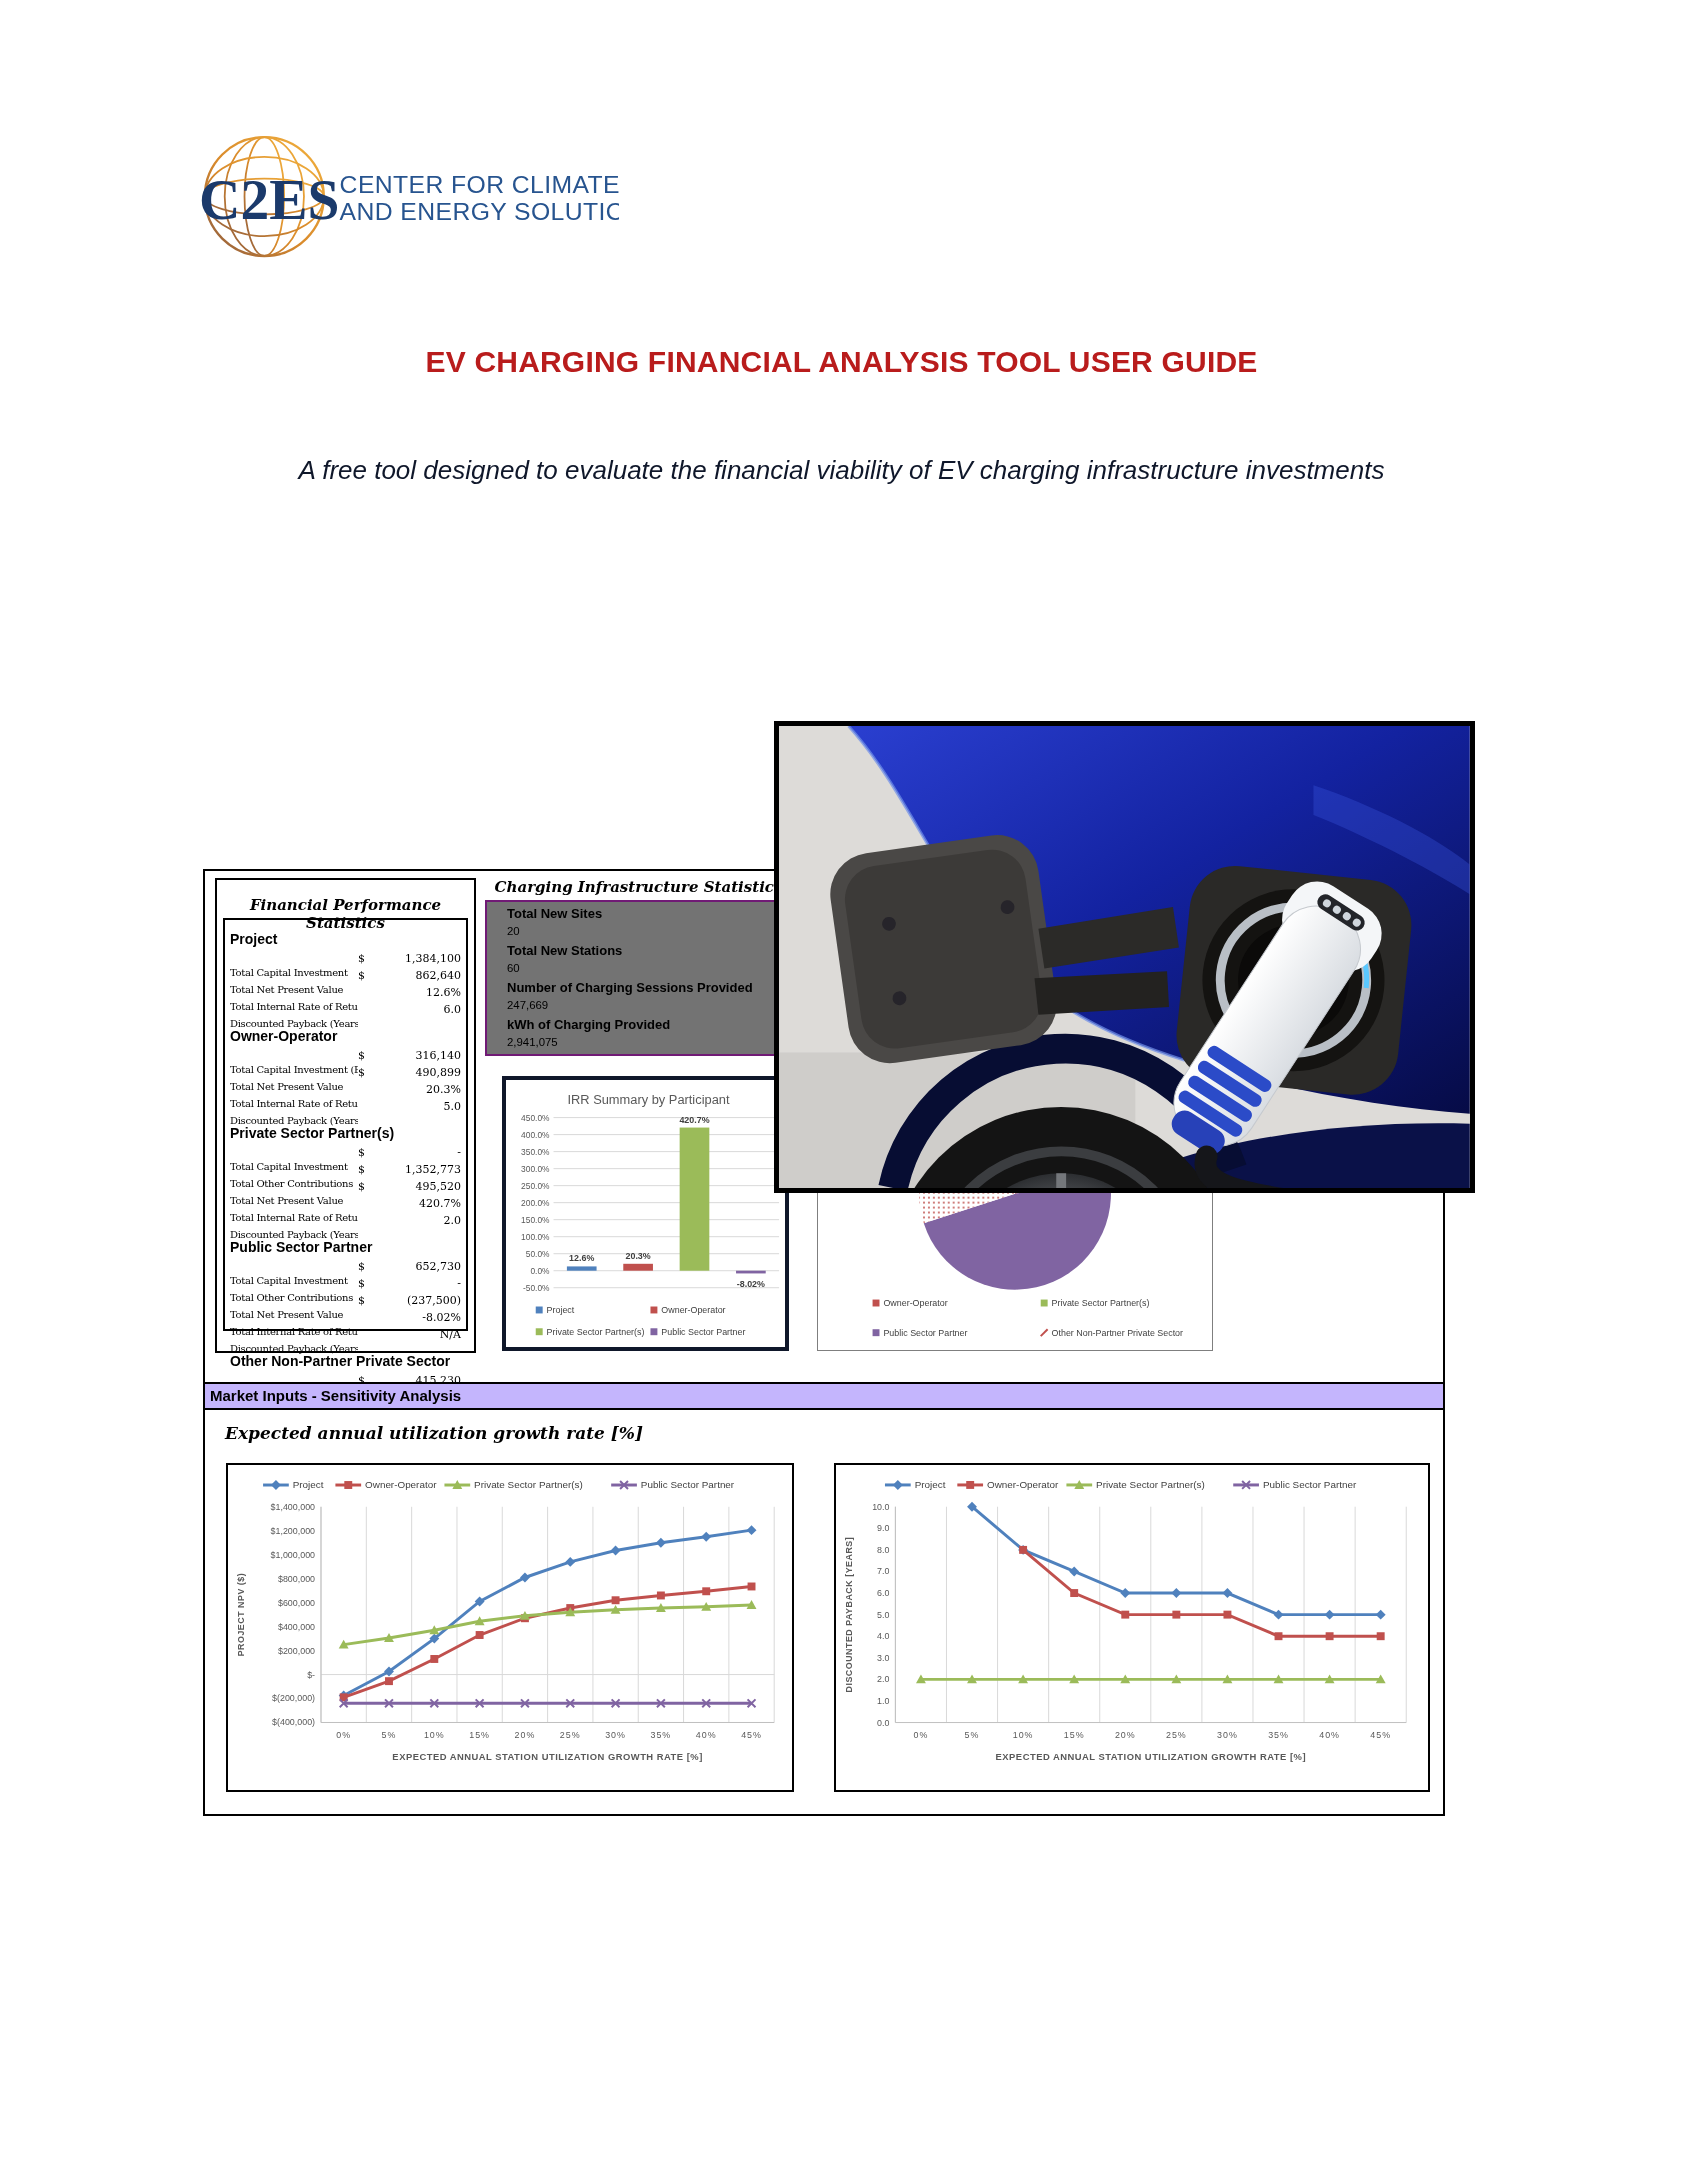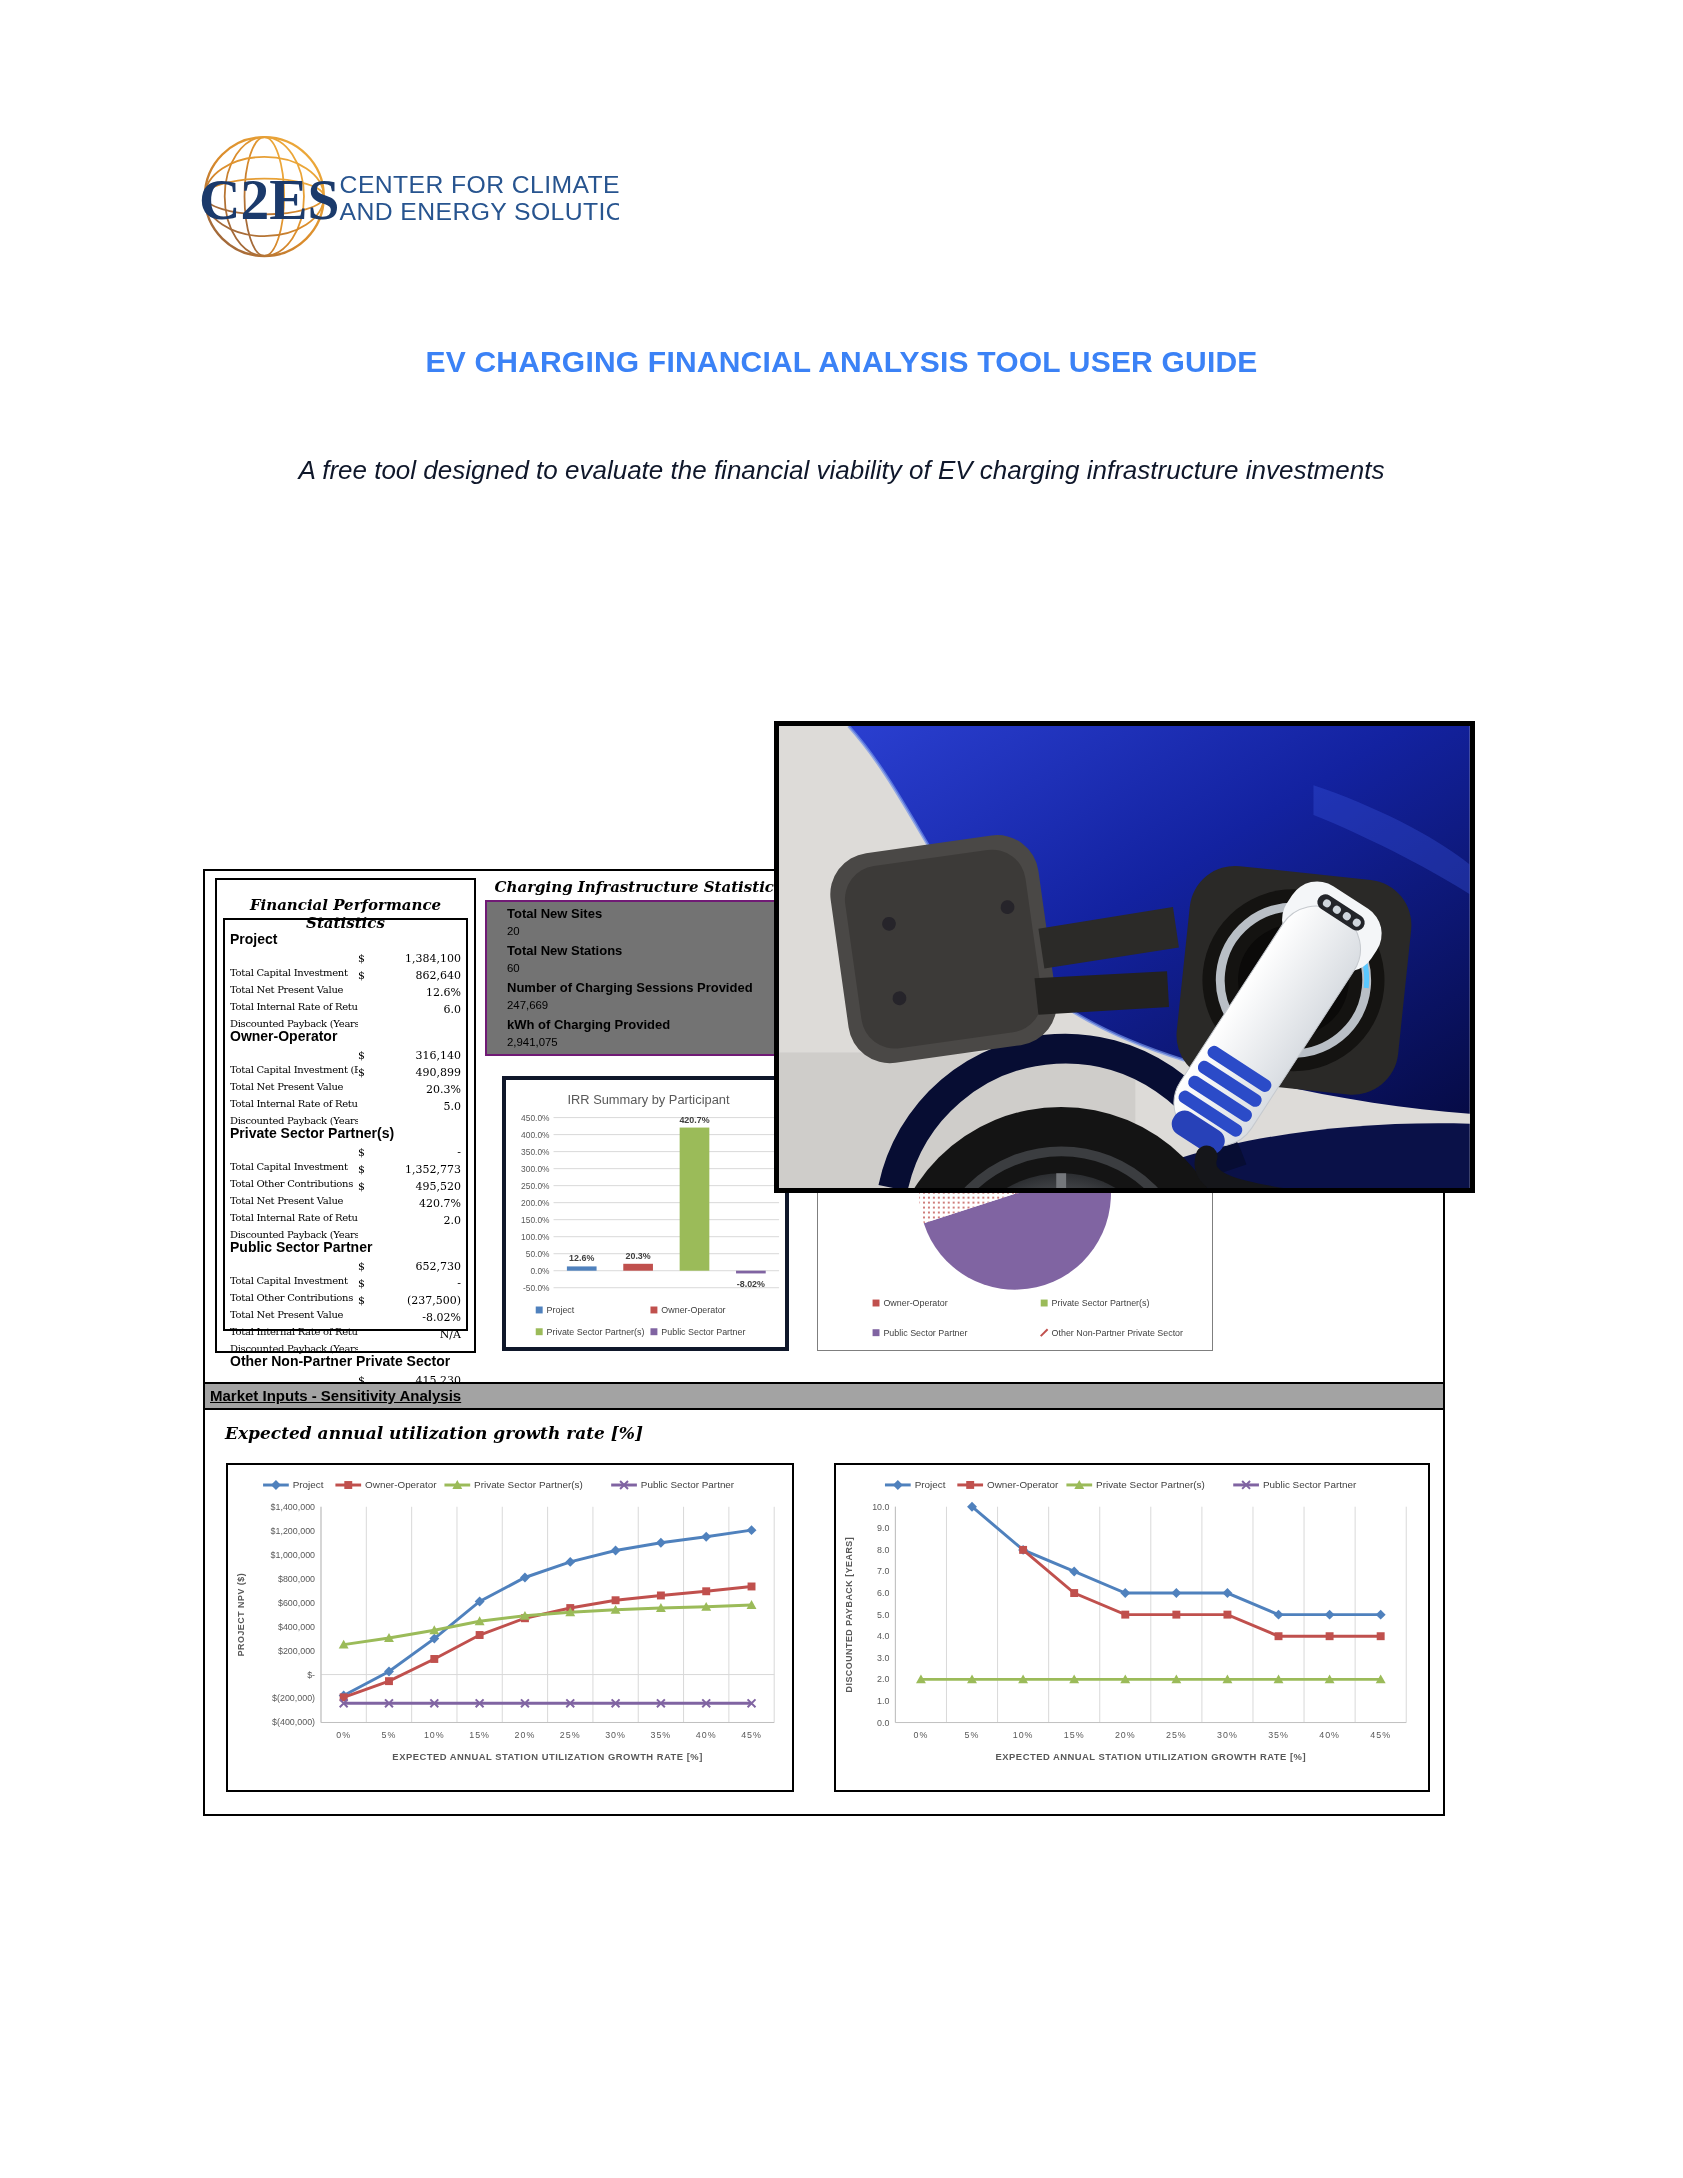--- a/index.html
+++ b/index.html
@@ -2,21 +2,21 @@
 <html><head>
 <meta charset="utf-8">
 <style>
   html,body{margin:0;padding:0;background:#fff;}
   .page{position:relative;width:1683px;height:2178px;background:#ffffff;overflow:hidden;
         font-family:"Liberation Sans",sans-serif;color:#000;}
   
   .logo{position:absolute;left:193px;top:127px;width:426px;height:149px;}
   
   .title{position:absolute;left:0;top:345px;width:100%;text-align:center;
-         font-weight:bold;font-size:30px;letter-spacing:0.2px;color:#3b82f6;}
+         font-weight:bold;font-size:30px;letter-spacing:0.2px;color:#b91c1c;}
   .subtitle{position:absolute;left:0;top:447px;width:100%;text-align:center;
             font-style:italic;font-size:26px;line-height:46px;color:#0f172a;}
   
   .dash{position:absolute;left:203px;top:869px;width:1242px;height:947px;
         border:2px solid #000;background:#fff;box-sizing:border-box;}
   .fin-table{position:absolute;left:10px;top:7px;width:261px;height:475px;
              border:2px solid #000;background:#fff;padding:16px 6px;box-sizing:border-box;}
   .x-title{font-family:"DejaVu Serif",serif;font-style:italic;font-weight:bold;
            font-size:15px;text-align:center;height:22px;}
   .fin-body{border:2px solid #000;padding:1px 5px 4px 5px;height:calc(100% - 26px);box-sizing:border-box;}
@@ -25,23 +25,23 @@
   .fl{flex:1;letter-spacing:-0.3px;white-space:nowrap;overflow:hidden;margin-top:28px;}
   .fc{width:28px;font-size:11px;}
   .fv{width:75px;text-align:right;font-size:11px;}
   .chg-table{position:absolute;left:280px;top:7px;width:307px;}
   .chg-body{border:2px solid #701a75;background:#737373;padding:2px 20px;}
   .cl{font-weight:bold;font-size:13px;height:20px;line-height:20px;white-space:nowrap;}
   .cv{font-size:11.4px;height:17px;line-height:15px;}
   .chart-box{position:absolute;background:#fff;box-sizing:border-box;}
   .irr{left:297px;top:205px;width:287px;height:275px;border:4px solid #0f172a;}
   .pie{left:612px;top:205px;width:396px;height:275px;border:1px solid #7f7f7f;}
-  .graybar{position:absolute;left:0;right:0;top:511px;height:24px;background:#a3a3a3;
+  .graybar{position:absolute;left:0;right:0;top:511px;height:24px;background:#c4b5fd;
            border-top:2px solid #000;border-bottom:2px solid #000;
-           font-weight:bold;font-size:15px;line-height:23px;padding-left:5px;text-decoration:underline;}
+           font-weight:bold;font-size:15px;line-height:23px;padding-left:5px;}
   .senslabel{position:absolute;left:20px;top:552px;font-family:"DejaVu Serif",serif;
              font-style:italic;font-weight:bold;font-size:17px;}
   .lchart{left:21px;top:592px;width:568px;height:329px;border:2px solid #000;}
   .rchart{left:629px;top:592px;width:596px;height:329px;border:2px solid #000;}
   
   .photo{position:absolute;left:774px;top:721px;width:691px;height:462px;
          border:5px solid #000;background:#dddbd8;z-index:5;}
   .photo svg{display:block;}
   
   .footer{position:absolute;left:200px;top:1897px;font-family:"DejaVu Serif",serif;

